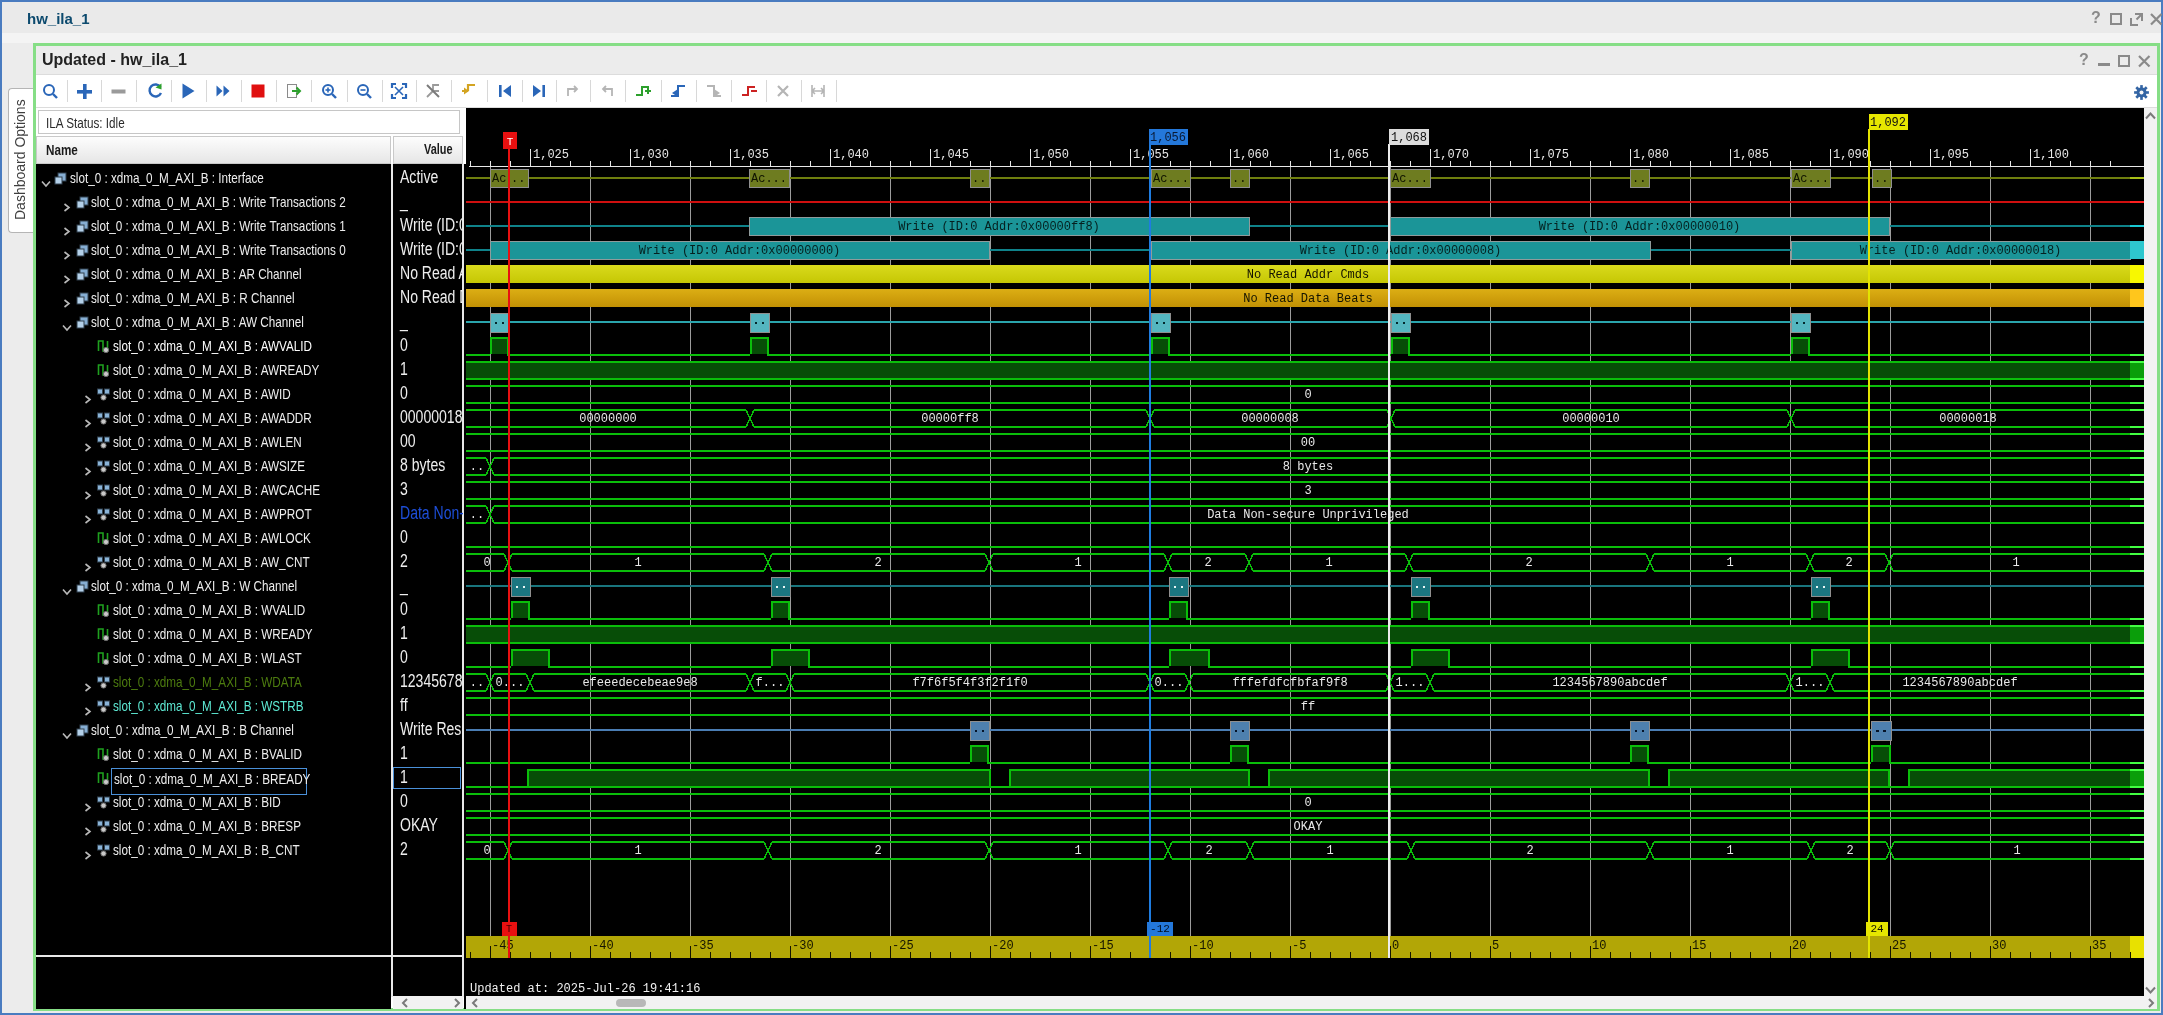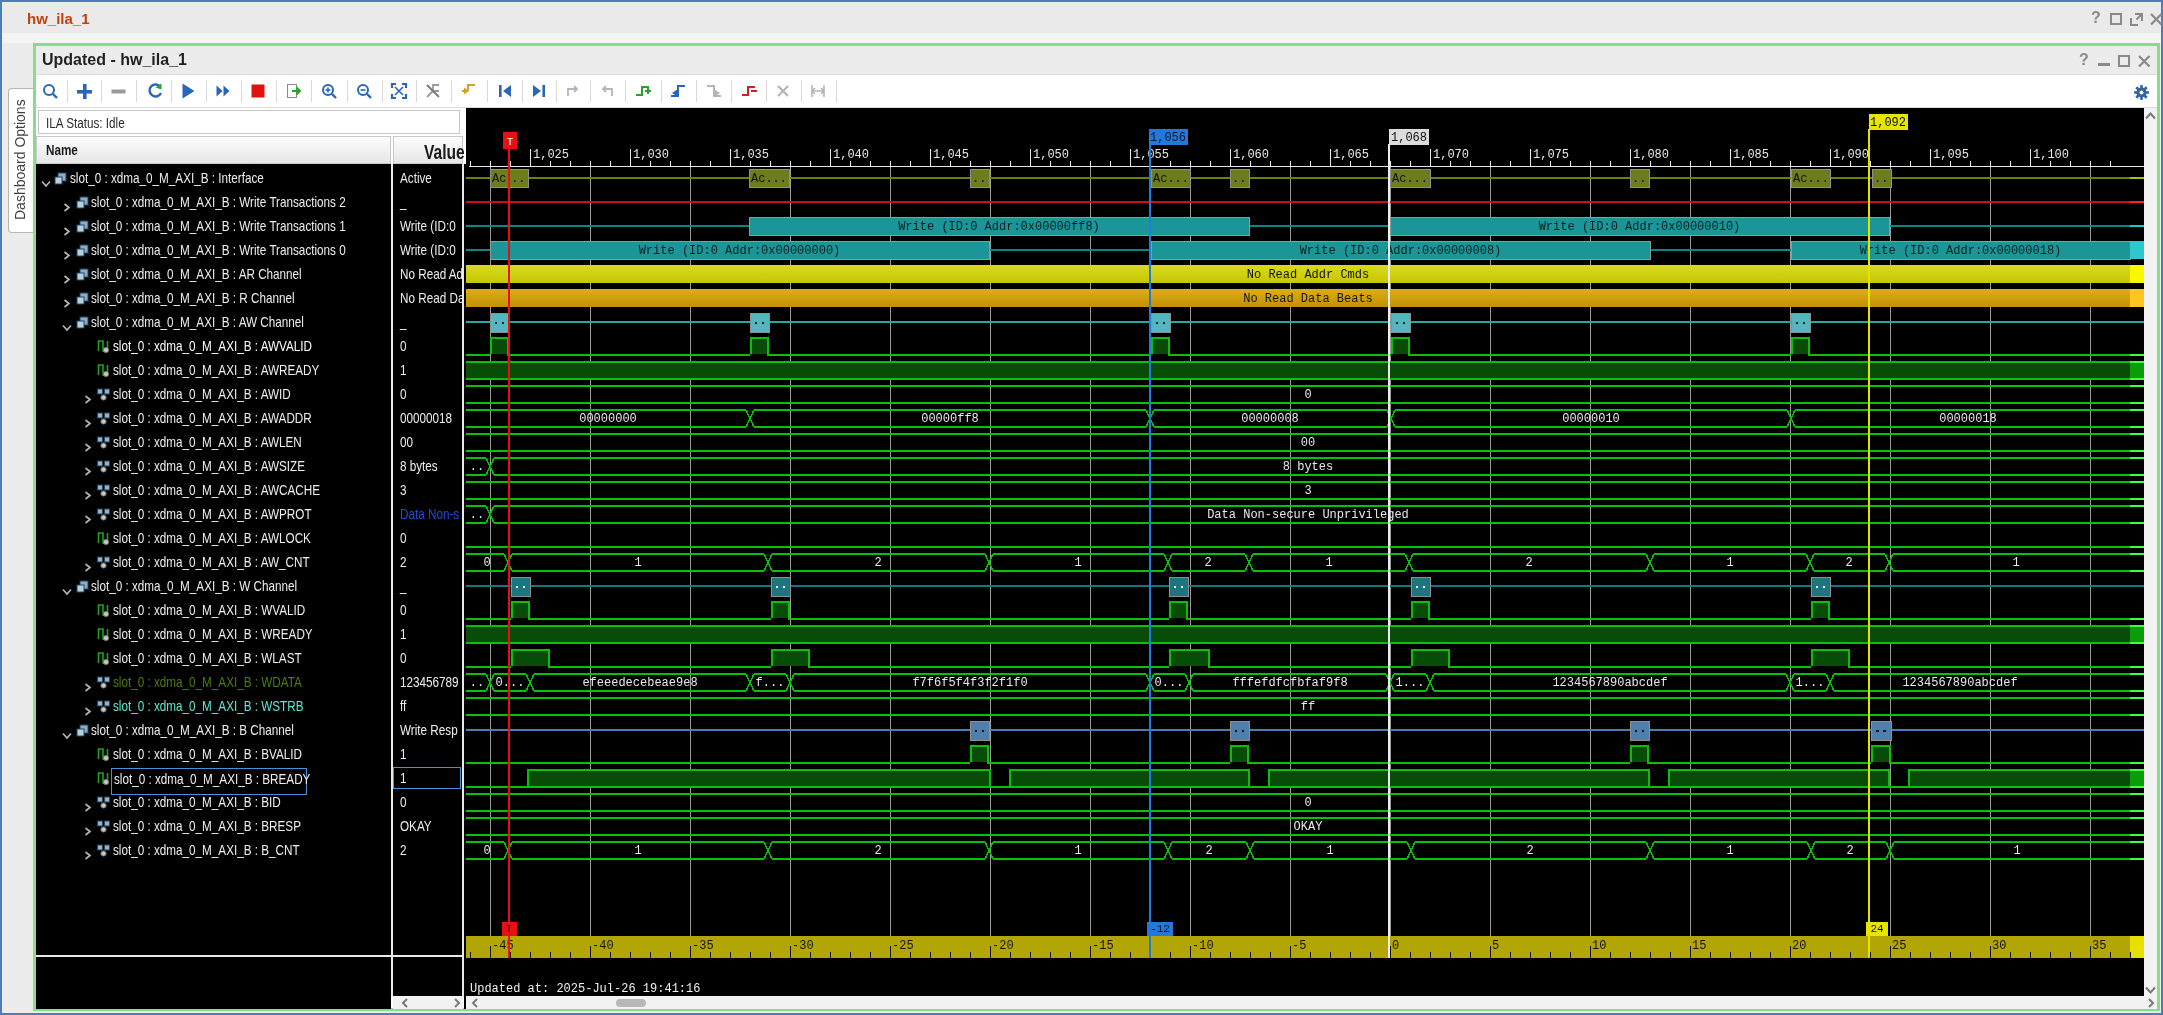--- a/index.html
+++ b/index.html
@@ -1,21 +1,21 @@
 <!DOCTYPE html>
 <html><head><meta charset="utf-8"><style>
 *{margin:0;padding:0;box-sizing:border-box}
 body{width:2163px;height:1015px;background:#ececec;font-family:"Liberation Sans",sans-serif;position:relative;overflow:hidden}
 .abs{position:absolute}
 .cx{display:inline-block;transform:scaleX(0.78);transform-origin:0 50%;white-space:nowrap}
 </style></head><body>
 <div class="abs" style="left:0;top:0;width:2163px;height:1015px;border:2px solid #4a7cc0"></div>
 <div class="abs" style="left:2px;top:2px;width:2159px;height:31px;background:#eaeaea"></div>
 <div class="abs" style="left:2px;top:33px;width:2159px;height:10px;background:#f4f4f4"></div>
-<div class="abs" style="left:27px;top:10px;font-size:15px;font-weight:bold;color:#c2410c">hw_ila_1</div>
+<div class="abs" style="left:27px;top:10px;font-size:15px;font-weight:bold;color:#0c4a6e">hw_ila_1</div>
 <div style="position:absolute;left:2088px;top:9px;width:16px;height:18px;color:#8a8a8a;font-weight:bold;font-size:16px;text-align:center">?</div>
 <div style="position:absolute;left:2110px;top:13px;width:12px;height:12px;border:2px solid #8a8a8a"></div>
 <svg width="17" height="17" viewBox="0 0 17 17" style="position:absolute;left:2128px;top:11px">
     <path d="M3 7 L3 14 L10 14 M7 3 L14 3 L14 10 M14 3 L8.5 8.5" stroke="#8a8a8a" stroke-width="2" fill="none"></path>
   </svg>
 <svg width="16" height="16" viewBox="0 0 16 16" style="position:absolute;left:2148px;top:11px">
     <path d="M3 3 L13.5 13.5 M13.5 3 L3 13.5" stroke="#8a8a8a" stroke-width="2.2"></path>
   </svg>
 <div class="abs" style="left:8px;top:88px;width:25px;height:145px;background:#ffffff;border:1px solid #b5b5b5;border-right:none;border-radius:4px 0 0 4px"></div>
 <div class="abs" style="left:12px;top:220px;transform-origin:0 0;transform:rotate(-90deg);font-size:14px;color:#3f3f3f;white-space:nowrap">Dashboard Options</div>
@@ -157,21 +157,21 @@
       <circle cx="8.5" cy="8.5" r="2" fill="#f7f7f7"></circle>
     </g>
   </svg>
 <div class="abs" style="left:36px;top:107px;width:2121px;height:1px;background:#dcdcdc"></div>
 <div class="abs" style="left:38px;top:110px;width:422px;height:24px;background:#ffffff;border:1px solid #c6c6c6"></div>
 <div class="abs" style="left:46px;top:114px;font-size:15px;color:#2b2b2b"><span class="cx">ILA Status: Idle</span></div>
 
 <div class="abs" style="left:36px;top:136px;width:355px;height:28px;background:linear-gradient(#fdfdfd,#e6e6e6);border:1px solid #c9c9c9"></div>
 <div class="abs" style="left:46px;top:141px;font-size:15px;font-weight:bold;color:#1a1a1a"><span class="cx">Name</span></div>
 <div class="abs" style="left:393px;top:136px;width:70px;height:28px;background:linear-gradient(#fdfdfd,#e6e6e6);border:1px solid #c9c9c9"></div>
-<div class="abs" style="left:424px;top:141px;font-size:20px;font-weight:bold;color:#1a1a1a"><span class="cx">Value</span></div>
+<div class="abs" style="left:424px;top:141px;font-size:14px;font-weight:bold;color:#1a1a1a"><span class="cx">Value</span></div>
 
 <div class="abs" style="left:36px;top:164px;width:355px;height:845px;background:#000;overflow:hidden;font-size:15px">
     <div style="position:absolute;left:5px;top:10px"><svg width="10" height="9" viewBox="0 0 10 9">
         <path d="M1 2.5 L5 7 L9 2.5" stroke="#b9b9b9" stroke-width="1.6" fill="none"></path>
       </svg></div>
     <div style="position:absolute;left:18px;top:7px"><svg width="13" height="13" viewBox="0 0 13 13">
         <rect x="4" y="1" width="8" height="8" fill="#86aed3" stroke="#30404f"></rect>
         <rect x="1" y="5" width="7" height="7" fill="#b3d0e9" stroke="#30404f"></rect>
       </svg></div>
     <div style="position:absolute;left:34px;top:5px;height:17px;line-height:17px;white-space:nowrap;color:#eeeeee"><span class="cx">slot_0 : xdma_0_M_AXI_B : Interface</span></div>
@@ -385,21 +385,21 @@
         <rect x="0.5" y="2" width="5" height="5" fill="#8ab4d8" stroke="#30404f"></rect>
         <rect x="7.5" y="2" width="5" height="5" fill="#8ab4d8" stroke="#30404f"></rect>
         <circle cx="6.5" cy="10.5" r="2.6" fill="#c9c9c9" stroke="#6e6e6e"></circle>
       </svg></div>
     <div style="position:absolute;left:77px;top:677px;height:17px;line-height:17px;white-space:nowrap;color:#eeeeee"><span class="cx">slot_0 : xdma_0_M_AXI_B : B_CNT</span></div>
   </div>
 <div class="abs" style="left:391px;top:164px;width:2px;height:833px;background:#e8e8e8"></div>
 <div class="abs" style="left:462px;top:164px;width:2px;height:833px;background:#e8e8e8"></div>
 <div class="abs" style="left:393px;top:164px;width:69px;height:833px;background:#000"></div>
 <div class="abs" style="left:36px;top:955px;width:427px;height:2px;background:#e8e8e8"></div>
-<div class="abs" style="left:393px;top:164px;width:70px;height:832px;overflow:hidden;font-size:15px">
+<div class="abs" style="left:393px;top:164px;width:70px;height:832px;overflow:hidden;font-size:18px">
     <div style="position:absolute;left:7px;top:5px;height:17px;line-height:17px;white-space:nowrap;color:#eeeeee"><span class="cx">Active</span></div>
     <div style="position:absolute;left:7px;top:29px;height:17px;line-height:17px;white-space:nowrap;color:#eeeeee"><span class="cx">_</span></div>
     <div style="position:absolute;left:7px;top:53px;height:17px;line-height:17px;white-space:nowrap;color:#eeeeee"><span class="cx">Write (ID:0</span></div>
     <div style="position:absolute;left:7px;top:77px;height:17px;line-height:17px;white-space:nowrap;color:#eeeeee"><span class="cx">Write (ID:0</span></div>
     <div style="position:absolute;left:7px;top:101px;height:17px;line-height:17px;white-space:nowrap;color:#eeeeee"><span class="cx">No Read Ad</span></div>
     <div style="position:absolute;left:7px;top:125px;height:17px;line-height:17px;white-space:nowrap;color:#eeeeee"><span class="cx">No Read Da</span></div>
     <div style="position:absolute;left:7px;top:149px;height:17px;line-height:17px;white-space:nowrap;color:#eeeeee"><span class="cx">_</span></div>
     <div style="position:absolute;left:7px;top:173px;height:17px;line-height:17px;white-space:nowrap;color:#eeeeee"><span class="cx">0</span></div>
     <div style="position:absolute;left:7px;top:197px;height:17px;line-height:17px;white-space:nowrap;color:#eeeeee"><span class="cx">1</span></div>
     <div style="position:absolute;left:7px;top:221px;height:17px;line-height:17px;white-space:nowrap;color:#eeeeee"><span class="cx">0</span></div>

